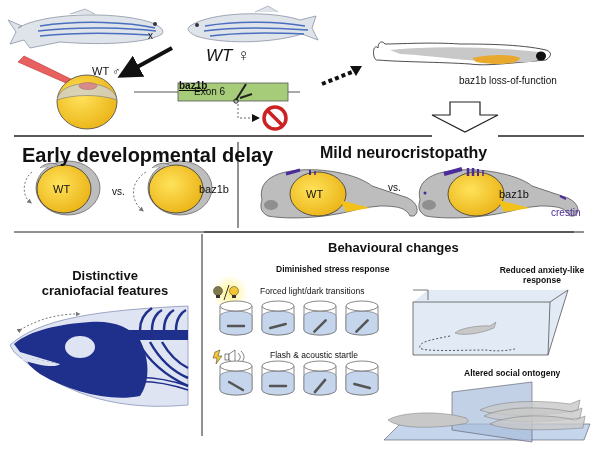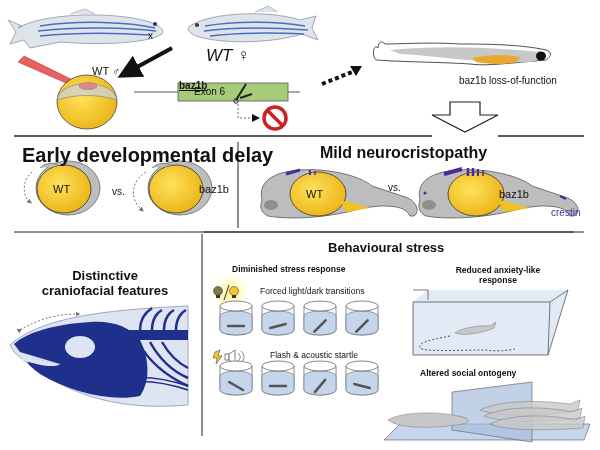--- a/index.html
+++ b/index.html
@@ -1,20 +1,20 @@
 <!DOCTYPE html>
 <html><head>
 <meta charset="utf-8">
 <style>
   html,body{margin:0;padding:0;background:#fff;}
   body{width:600px;height:450px;position:relative;overflow:hidden;font-family:"Liberation Sans",sans-serif;color:#111;}
   svg{position:absolute;left:0;top:0;}
   .lbl{position:absolute;white-space:nowrap;font-family:"Liberation Sans",sans-serif;}
   .h{font-weight:bold;font-size:15px;}
-  .sh{font-weight:bold;font-size:10.5px;}
+  .sh{font-weight:bold;font-size:10.5px;margin-left:44px;}
   .sm{font-size:10px;}
   .it{margin-left:41px;}
 </style>
 </head>
 <body>
 
 <svg width="600" height="450" viewBox="0 0 600 450">
   <defs>
     <radialGradient id="yolkG" cx="40%" cy="40%" r="70%">
       <stop offset="0" stop-color="#ffe25a"></stop>
@@ -247,19 +247,19 @@
 
 <span class="lbl h" style="left:320px;top:144px;font-size:16px;">Mild neurocristopathy</span>
 <span class="lbl sm" style="left:306px;top:188px;font-size:11px;">WT</span>
 <span class="lbl sm" style="left:388px;top:182px;">vs.</span>
 <span class="lbl sm it" style="left:458px;top:188px;font-size:11px;">baz1b</span>
 <span class="lbl sm it" style="left:510px;top:207px;color:#4b2a9a;">crestin</span>
 
 <span class="lbl h" style="left:37px;top:268px;font-size:13px;text-align:center;width:136px;">Distinctive</span>
 <span class="lbl h" style="left:27px;top:283px;font-size:13px;text-align:center;width:156px;">craniofacial features</span>
 
-<span class="lbl h" style="left:328px;top:240px;font-size:13px;">Behavioural stress</span>
+<span class="lbl h" style="left:328px;top:240px;font-size:13px;">Behavioural changes</span>
 <span class="lbl sh" style="left:232px;top:264px;font-size:8.5px;">Diminished stress response</span>
 <span class="lbl" style="left:260px;top:286px;font-size:8.5px;">Forced light/dark transitions</span>
 <span class="lbl" style="left:270px;top:350px;font-size:8.5px;">Flash &amp; acoustic startle</span>
 <span class="lbl sh" style="left:438px;top:265px;font-size:8.5px;text-align:center;width:120px;">Reduced anxiety-like</span>
 <span class="lbl sh" style="left:438px;top:275px;font-size:8.5px;text-align:center;width:120px;">response</span>
 <span class="lbl sh" style="left:420px;top:368px;font-size:8.5px;text-align:center;">Altered social ontogeny</span>
 
 </body></html>

